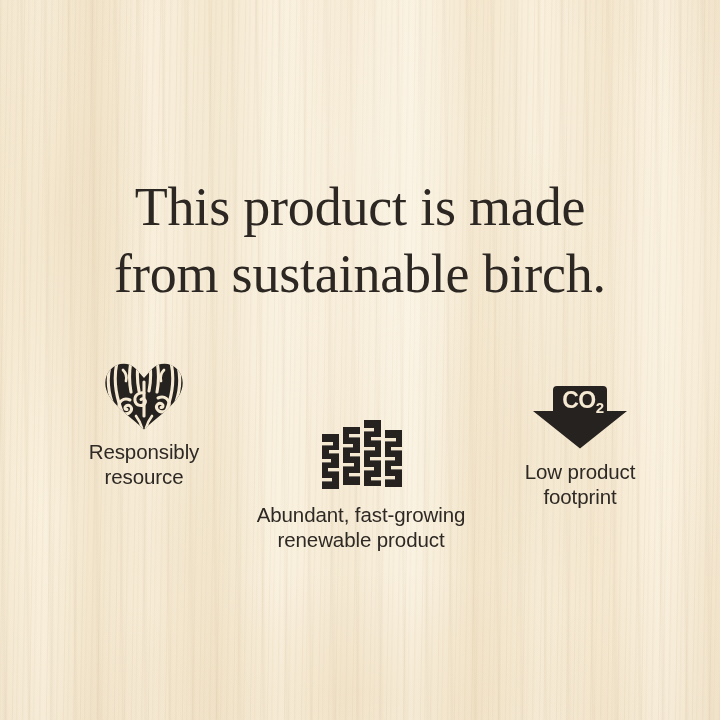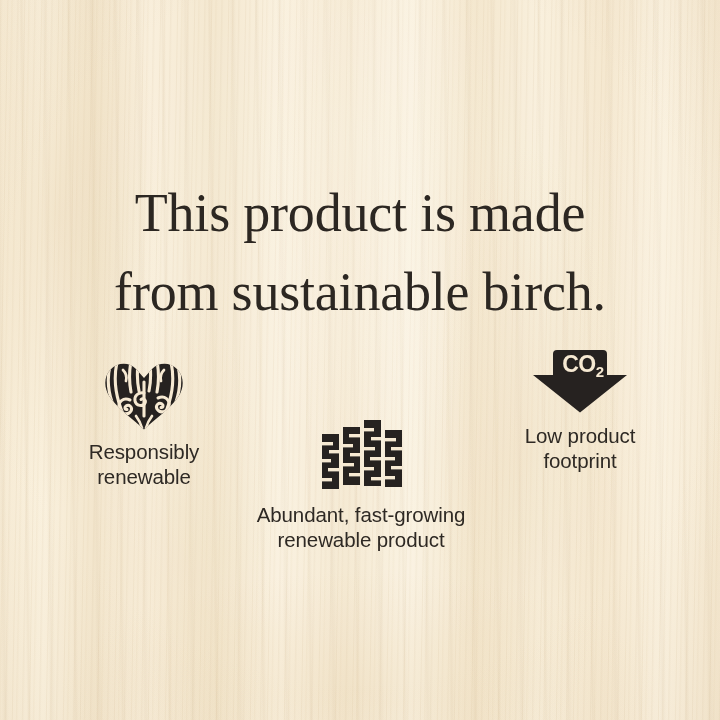--- a/index.html
+++ b/index.html
@@ -115,21 +115,21 @@
   
   #headline {
     position: absolute;
     top: 174px;
     left: 0;
     width: 720px;
     text-align: center;
     font-family: "Liberation Serif", "DejaVu Serif", serif;
     color: #2c2722;
     font-size: 54px;
-    line-height: 79px;
+    line-height: 67px;
     letter-spacing: -0.2px;
     white-space: pre-line;
   }
 
   
   .badge {
     position: absolute;
     text-align: center;
   }
   .badge-icon {
@@ -157,21 +157,21 @@
   #badge-renewable {
     left: 255px;
     top: 418px;
     width: 212px;
   }
   #badge-renewable .badge-icon { height: 73px; }
   #badge-renewable .badge-caption { margin-top: 11px; }
 
   #badge-carbon {
     left: 474px;
-    top: 344px;
+    top: 380px;
     width: 212px;
   }
   #badge-carbon .badge-icon { height: 70px; }
   #badge-carbon .badge-caption { margin-top: 9px; }
 
   .ink { fill: #262220; }
 </style>
 </head>
 <body>
 
@@ -227,21 +227,21 @@
             <g fill="none" stroke="#f6e9d2" stroke-width="2.7" stroke-linecap="round">
               <path d="M20 10 C 23 13, 24 17, 23 21"></path>
               <path d="M61 10 C 58 13, 57 17, 58 21"></path>
               <path d="M33 56 C 36 60, 38 64, 39 68"></path>
               <path d="M49 56 C 46 60, 44 64, 43 68"></path>
             </g>
           </g>
         </svg>
       </div>
       <div class="badge-caption">Responsibly
-renewable</div>
+resource</div>
     </div>
 
     <div class="badge" id="badge-renewable">
       <div class="badge-icon">
         <svg width="90" height="73" viewBox="0 0 90 73" aria-hidden="true">
 
           <g class="ink">
             <rect x="6" y="16" width="17" height="55"></rect>
             <rect x="27" y="9" width="17" height="58"></rect>
             <rect x="48" y="2" width="17" height="66"></rect>

